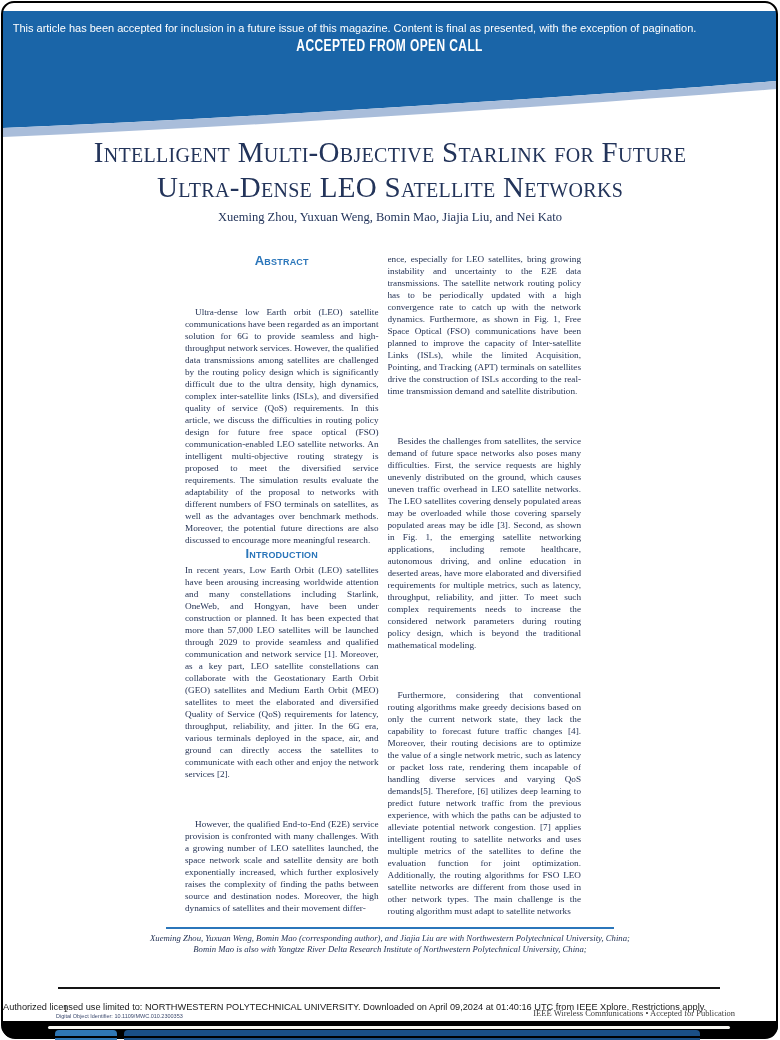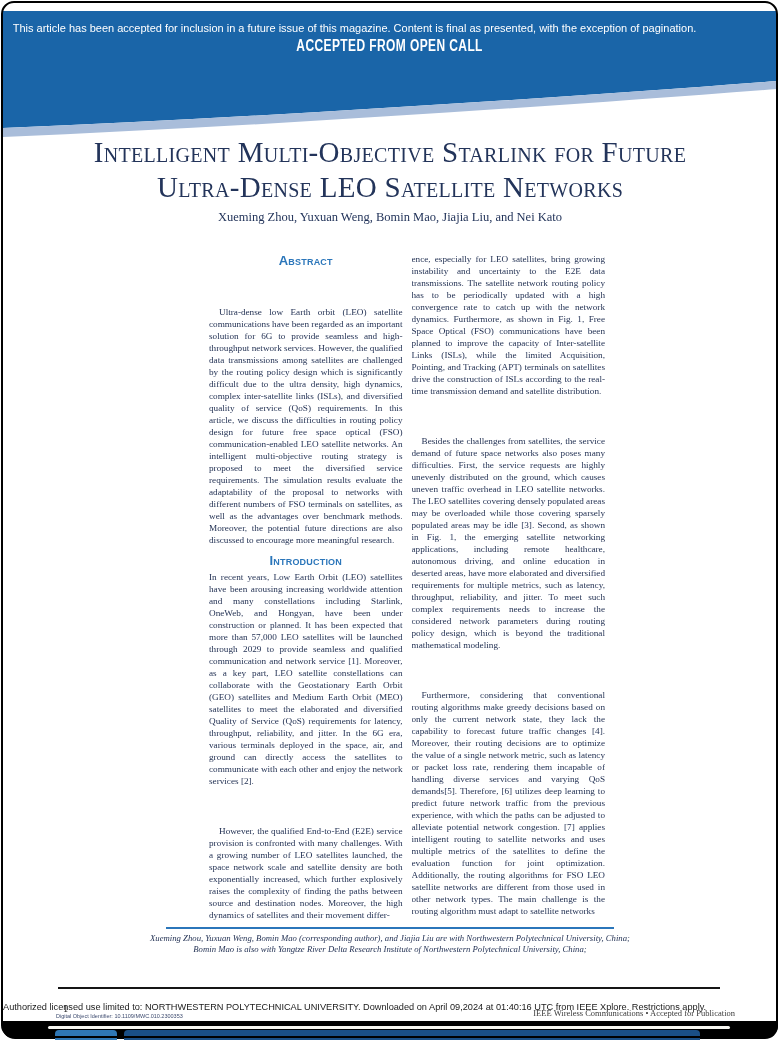--- a/index.html
+++ b/index.html
@@ -28,29 +28,29 @@
     color:#fff;font-family:"Liberation Sans",sans-serif;font-size:11px;letter-spacing:0;}
   .banner-call{position:absolute;left:0;top:34px;width:774px;text-align:center;color:#fff;}
   .banner-call span{display:inline-block;font-family:"Liberation Sans",sans-serif;
     font-weight:700;font-size:15px;letter-spacing:.5px;transform:scale(.8,1.05);}
 
   .title{position:absolute;left:0;top:132px;width:774px;text-align:center;
     font-variant:small-caps;font-size:29px;line-height:35px;color:#23345a;letter-spacing:.3px;}
   .authors{position:absolute;left:0;top:207px;width:774px;text-align:center;
     font-size:12.5px;color:#23345a;}
 
-  .columns{position:absolute;left:206px;top:250px;width:396px;height:682px;
+  .columns{position:absolute;left:182px;top:250px;width:396px;height:682px;
     display:flex;gap:9px;overflow:hidden;}
   .col{width:193.5px;overflow:hidden;}
   .body-par{font-size:9.2px;line-height:12px;text-align:justify;margin:0;color:#1e2d50;}
   .indent{text-indent:10px;margin-top:38px;}
   .sec-heading{font-family:"Liberation Sans",sans-serif;font-weight:700;
     font-variant:small-caps;color:#2b76ba;text-align:center;font-size:13px;
     letter-spacing:.2px;margin:0 0 3px 0;}
-  .sec-heading.mt{margin-top:7px;}
+  .sec-heading.mt{margin-top:0;}
 
   .footnote{position:absolute;left:87px;top:924px;width:600px;text-align:center;}
   .footnote-rule{width:448px;height:1.5px;background:#2b76ba;margin:0 auto 4px auto;}
   .footnote-line{font-size:8.7px;line-height:11.3px;font-style:italic;color:#1e2d50;}
 
   .bottom-rule{position:absolute;left:55px;top:984px;width:662px;height:1.5px;background:#151515;}
   .license{position:absolute;left:0;top:999px;width:716px;text-align:left;
     font-family:"Liberation Sans",sans-serif;font-size:9.2px;color:#1a1a1a;}
   .copyright{position:absolute;left:0;top:1005px;width:774px;text-align:center;
     font-size:8.5px;color:#3a3a3a;}

